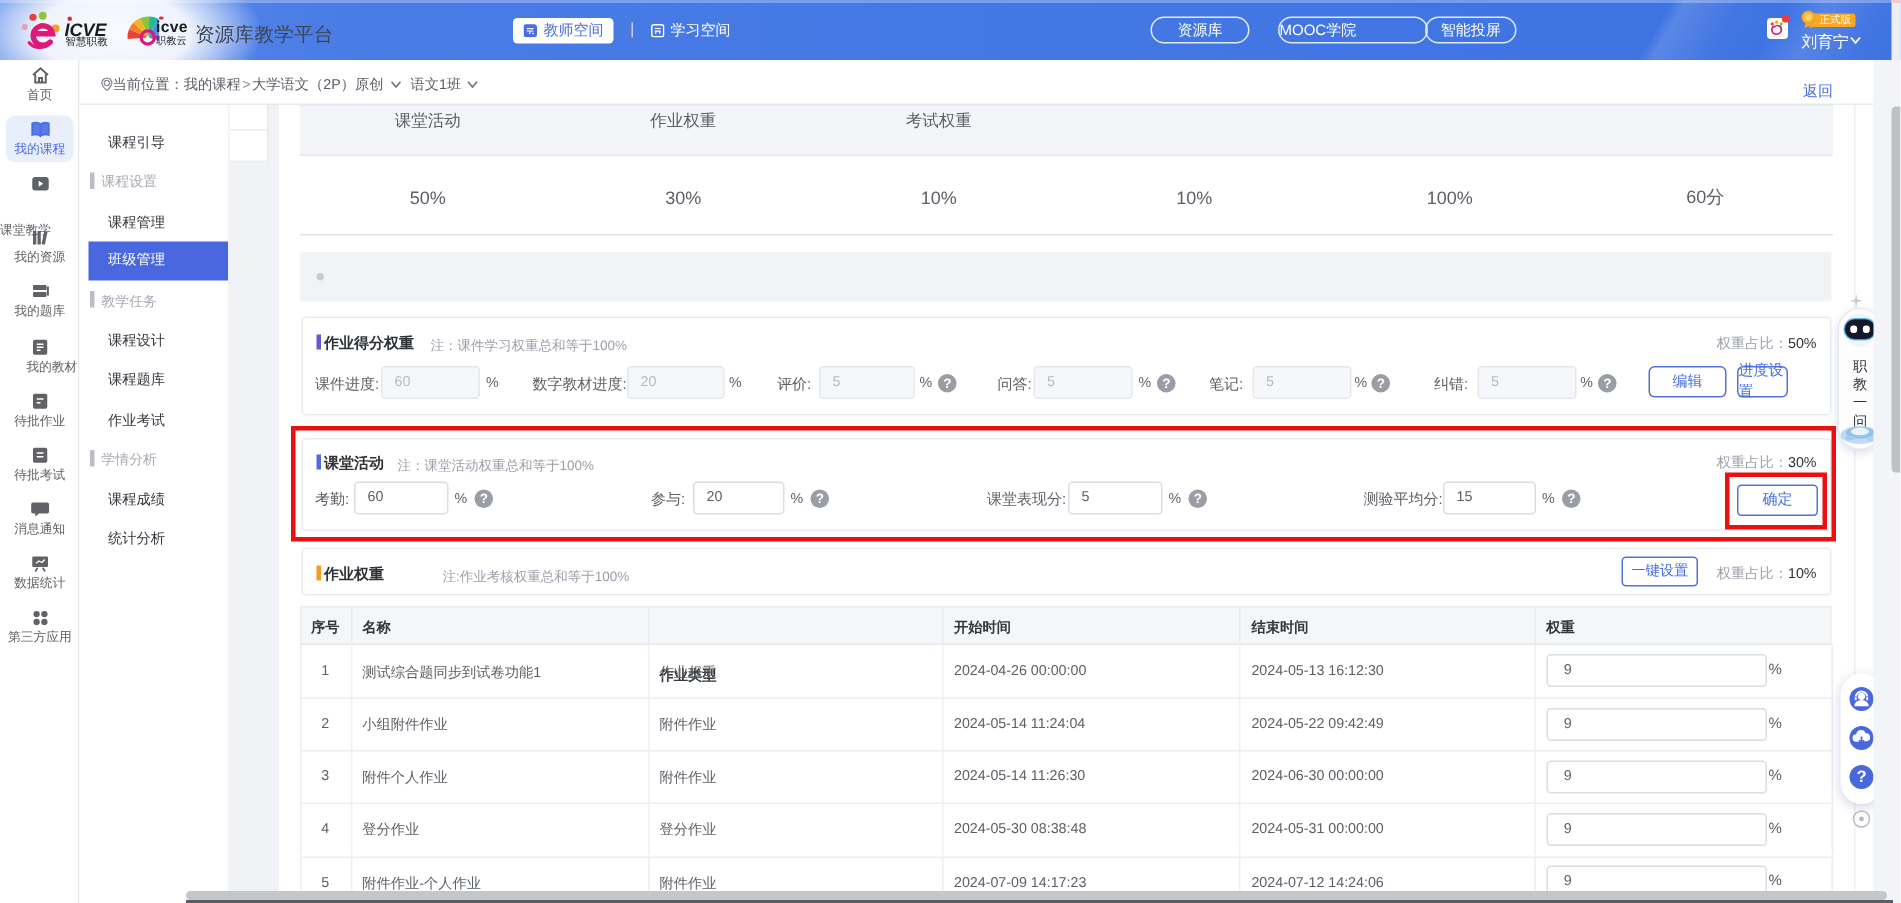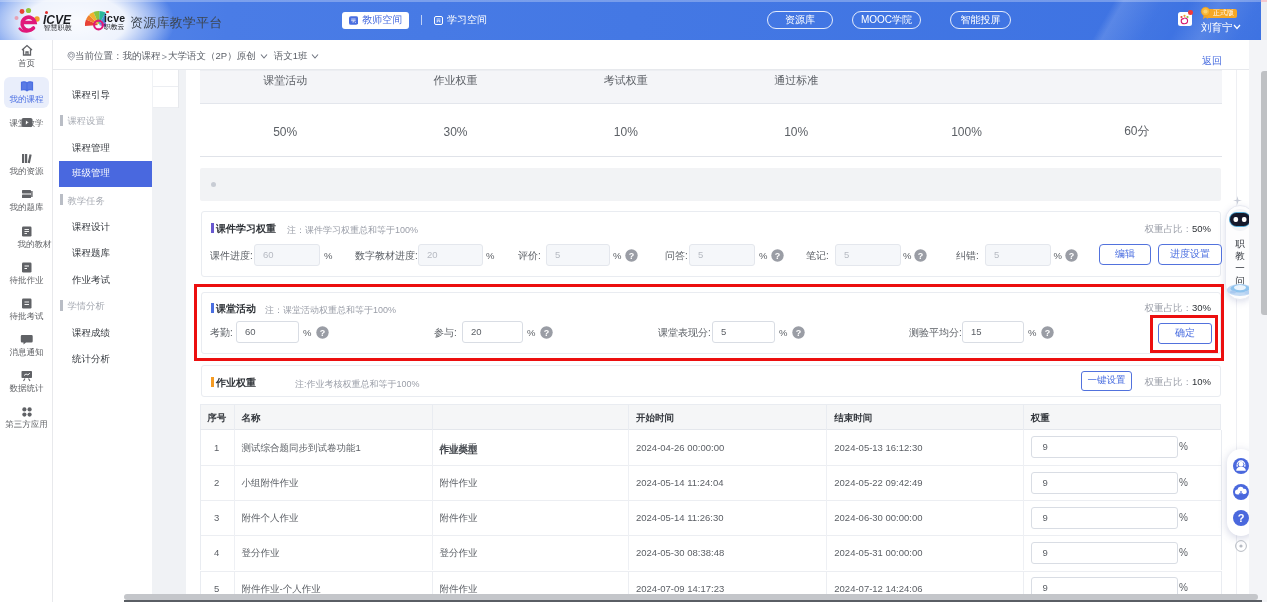--- a/index.html
+++ b/index.html
@@ -58,21 +58,21 @@
     <svg width="9" height="9" viewBox="0 0 9 9">
         <rect x="0.5" y="0.5" width="8" height="8" rx="1.5" fill="none" stroke="#fff" stroke-width="1"></rect>
         <path d="M2.5 3 L6.5 3 M2.5 4.8 L6.5 4.8 M3.5 4.8 L3 6.5 M5.5 4.8 L6 6.5" stroke="#fff" stroke-width="0.8" fill="none"></path>
       </svg>
     <span style="font-size:10px;color:#fff;">学习空间</span>
   </div>
 
   <div class="abs flexc" style="left:767px;top:11px;width:66px;height:18px;border:1px solid rgba(255,255,255,0.85);border-radius:9px;justify-content:center;">
       <span style="font-size:10px;color:#fff;">资源库</span>
     </div>
-  <div class="abs flexc" style="left:852px;top:11px;width:69px;height:18px;border:1px solid rgba(255,255,255,0.85);border-radius:9px;justify-content:center;">
+  <div class="abs flexc" style="left:852px;top:11px;width:100px;height:18px;border:1px solid rgba(255,255,255,0.85);border-radius:9px;">
       <span style="font-size:10px;color:#fff;">MOOC学院</span>
     </div>
   <div class="abs flexc" style="left:950px;top:11px;width:61px;height:18px;border:1px solid rgba(255,255,255,0.85);border-radius:9px;justify-content:center;">
       <span style="font-size:10px;color:#fff;">智能投屏</span>
     </div>
 
   <div class="abs" style="left:1178px;top:12px;width:13.5px;height:13.5px;background:#fff;border-radius:2.5px;">
     <svg width="13" height="13" viewBox="0 0 13 13">
         <circle cx="3.5" cy="4" r="1.1" fill="#e8443e"></circle>
         <circle cx="6.5" cy="2.8" r="1.1" fill="#f0a32f"></circle>
@@ -127,21 +127,21 @@
     <div class="abs" style="left:0;top:18px;width:53px;text-align:center;font-size:8.5px;color:#606266;">首页</div>
     <div class="abs" style="left:4px;top:36.6px;width:45px;height:31px;background:#e9eefb;border-radius:6px;"></div>
     <svg class="abs" style="left:19.5px;top:40.1px" width="14" height="13" viewBox="0 0 14 13">
       <path d="M7 3 C5.8 1.8 3.5 1.6 1.5 2.2 L1.5 10 C3.5 9.4 5.8 9.6 7 10.8 C8.2 9.6 10.5 9.4 12.5 10 L12.5 2.2 C10.5 1.6 8.2 1.8 7 3 L7 10.8" stroke="#4a6ee2" stroke-width="1.2" fill="#4a6ee2" fill-opacity="0.9"></path>
     </svg>
     <div class="abs" style="left:0;top:54.1px;width:53px;text-align:center;font-size:8.5px;color:#4a6ee2;">我的课程</div>
     <svg class="abs" style="left:19.5px;top:76.2px" width="14" height="13" viewBox="0 0 14 13">
       <rect x="1.5" y="2" width="11" height="9" rx="2" fill="#606266"></rect>
       <path d="M5.8 4.5 L8.8 6.5 L5.8 8.5 Z" fill="#fff"></path>
     </svg>
-    <div class="abs" style="left:0;top:78px;width:53px;text-align:center;font-size:8.5px;color:#606266;">课堂教学</div>
+    <div class="abs" style="left:0;top:108px;width:53px;font-size:8.5px;color:#606266;">课堂教学</div>
     <svg class="abs" style="left:19.5px;top:112.30000000000001px" width="14" height="13" viewBox="0 0 14 13">
       <rect x="2" y="2" width="2.2" height="9" fill="#606266"></rect>
       <rect x="5" y="2" width="2.2" height="9" fill="#606266"></rect>
       <rect x="8.6" y="2.4" width="2.2" height="8.6" fill="#606266" transform="rotate(12 9.7 6.7)"></rect>
     </svg>
     <div class="abs" style="left:0;top:126.30000000000001px;width:53px;text-align:center;font-size:8.5px;color:#606266;">我的资源</div>
     <svg class="abs" style="left:19.5px;top:148.4px" width="14" height="13" viewBox="0 0 14 13">
       <rect x="2" y="2" width="9" height="3.4" rx="0.6" fill="#606266"></rect>
       <rect x="2" y="6.6" width="9" height="3.4" rx="0.6" fill="#606266"></rect>
       <rect x="11.2" y="3" width="1.4" height="6" fill="#606266"></rect>
@@ -207,42 +207,41 @@
 
 <div class="abs" style="left:153px;top:70px;width:26px;height:38px;background:#fff;border-right:1px solid #e6e8ec;">
   <div class="abs" style="left:0;top:16px;width:100%;height:1px;background:#eceef2;"></div>
   <div class="abs" style="left:0;top:37px;width:100%;height:1px;background:#eceef2;"></div>
 </div>
 
 <div class="abs" style="left:200px;top:70px;width:1022px;height:34px;background:#f4f5f8;border-top:1px solid #eceef2;border-bottom:1px solid #e3e6ec;display:flex;">
     <div class="thc">课堂活动</div>
     <div class="thc">作业权重</div>
     <div class="thc">考试权重</div>
-    <div class="thc">通过标准</div>
 </div>
 <style>
  .thc { width:170.33px; text-align:center; font-size:11px; color:#5c6066; padding-top:2px; }
  .tdc { width:170.33px; text-align:center; font-size:12px; color:#5c6066; }
 </style>
 <div class="abs" style="left:200px;top:104px;width:1022px;height:53px;border-bottom:1px solid #e0e3e9;display:flex;align-items:center;padding-top:3px;">
   <div class="tdc">50%</div>
     <div class="tdc">30%</div>
     <div class="tdc">10%</div>
     <div class="tdc">10%</div>
     <div class="tdc">100%</div>
     <div class="tdc">60分</div>
 </div>
 
 <div class="abs flexc" style="left:200px;top:168px;width:1021px;height:33px;background:#f2f3f5;border-radius:2px;">
   <span style="width:5px;height:5px;border-radius:50%;background:#c8ccd4;margin-left:11px;"></span>
 </div>
 
 <div class="abs" style="left:201px;top:211px;width:1020px;height:66px;border:1px solid #e9ecf1;border-radius:3px;background:#fff;"></div>
 <div class="abs" style="left:211px;top:222.5px;width:3px;height:10px;background:#6858cf;"></div>
-<div class="abs" style="left:216px;top:222px;font-size:10px;font-weight:bold;color:#2f3338;">课件学习权重</div>
+<div class="abs" style="left:216px;top:222px;font-size:10px;font-weight:bold;color:#2f3338;">作业得分权重</div>
 <div class="abs" style="left:287px;top:223.5px;font-size:9px;color:#9a9ea8;">注：课件学习权重总和等于100%</div>
 <div class="abs" style="left:0;top:223px;width:1211px;text-align:right;font-size:9.5px;color:#9a9ea8;">权重占比：<span style="color:#2f3338">50%</span></div>
 
 <div id="sec1row">
     <div class="abs" style="left:210px;top:249px;font-size:10px;color:#5c6066;text-align:right;">课件进度:</div>
     <div class="abs" style="left:254px;top:244px;width:66px;height:22px;border:1px solid #e4e7ed;border-radius:3px;background:#f5f7fa;font-size:9.5px;color:#b6bac2;line-height:20px;padding-left:8px;">60</div>
     <div class="abs" style="left:324px;top:249.5px;font-size:9.5px;color:#5c6066;">%</div>
     <div class="abs" style="left:355px;top:249px;font-size:10px;color:#5c6066;">数字教材进度:</div>
     <div class="abs" style="left:418px;top:244px;width:65px;height:22px;border:1px solid #e4e7ed;border-radius:3px;background:#f5f7fa;font-size:9.5px;color:#b6bac2;line-height:20px;padding-left:8px;">20</div>
     <div class="abs" style="left:486px;top:249.5px;font-size:9.5px;color:#5c6066;">%</div>
@@ -466,15 +465,15 @@
 <div class="abs" style="left:1261px;top:0;width:6px;height:40px;background:#eceef2;"></div>
 <div class="abs" style="left:1261px;top:0;width:6px;height:2px;background:#f6c9cf;"></div>
 <div class="abs" style="left:1249px;top:40px;width:18px;height:562px;background:#f3f4f7;"></div>
 <div class="abs" style="left:1260.5px;top:71px;width:6.5px;height:244px;background:#bfc1c4;border-radius:3px 0 0 3px;"></div>
 <div class="abs" style="left:124px;top:594px;width:1134px;height:5.5px;background:#c4c6ca;border-radius:3px;"></div>
 <div class="abs" style="left:124px;top:599.5px;width:1138px;height:2.5px;background:#5a5e64;"></div>
 
 <div class="abs flexc" style="left:1099px;top:243.5px;width:52px;height:21px;border:1px solid #5272dd;border-radius:4px;justify-content:center;background:#fff;">
     <span style="font-size:10px;color:#4a6ee0;">编辑</span>
   </div>
-<div class="abs flexc" style="left:1158px;top:243.5px;width:64px;height:21px;border:1px solid #5272dd;border-radius:4px;justify-content:center;background:#fff;text-align:center;">
+<div class="abs flexc" style="left:1158px;top:243.5px;width:34px;height:21px;border:1px solid #5272dd;border-radius:4px;justify-content:center;background:#fff;">
     <span style="font-size:10px;color:#4a6ee0;">进度设置</span>
   </div>
 
 </body></html>

